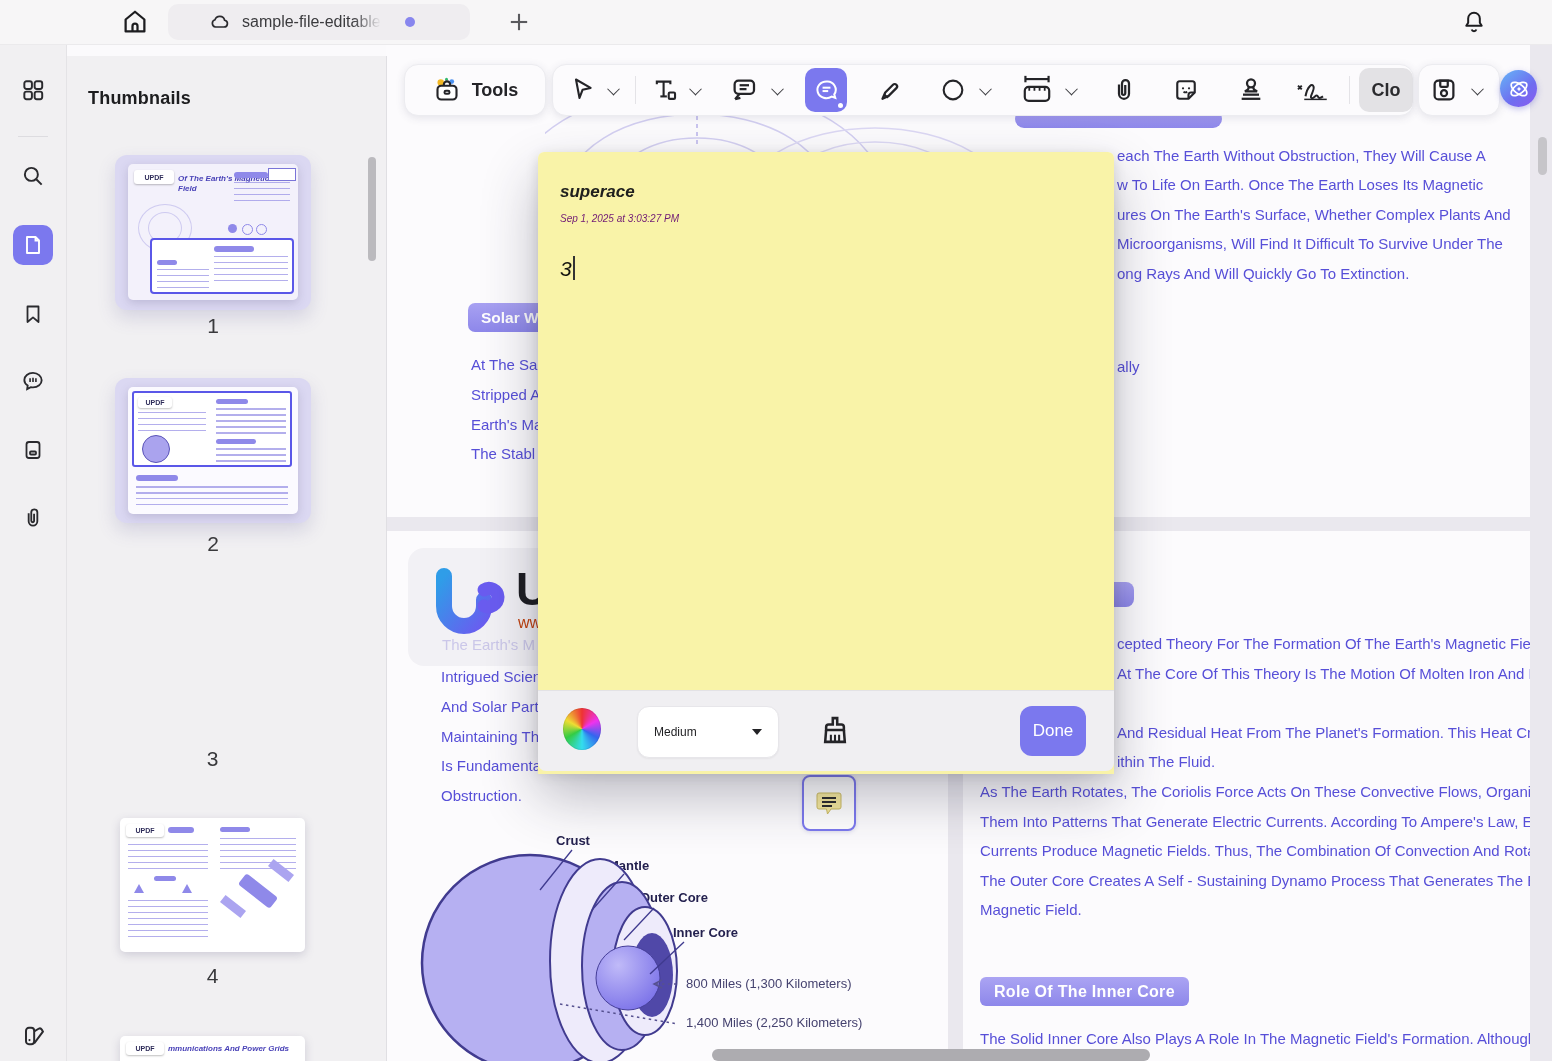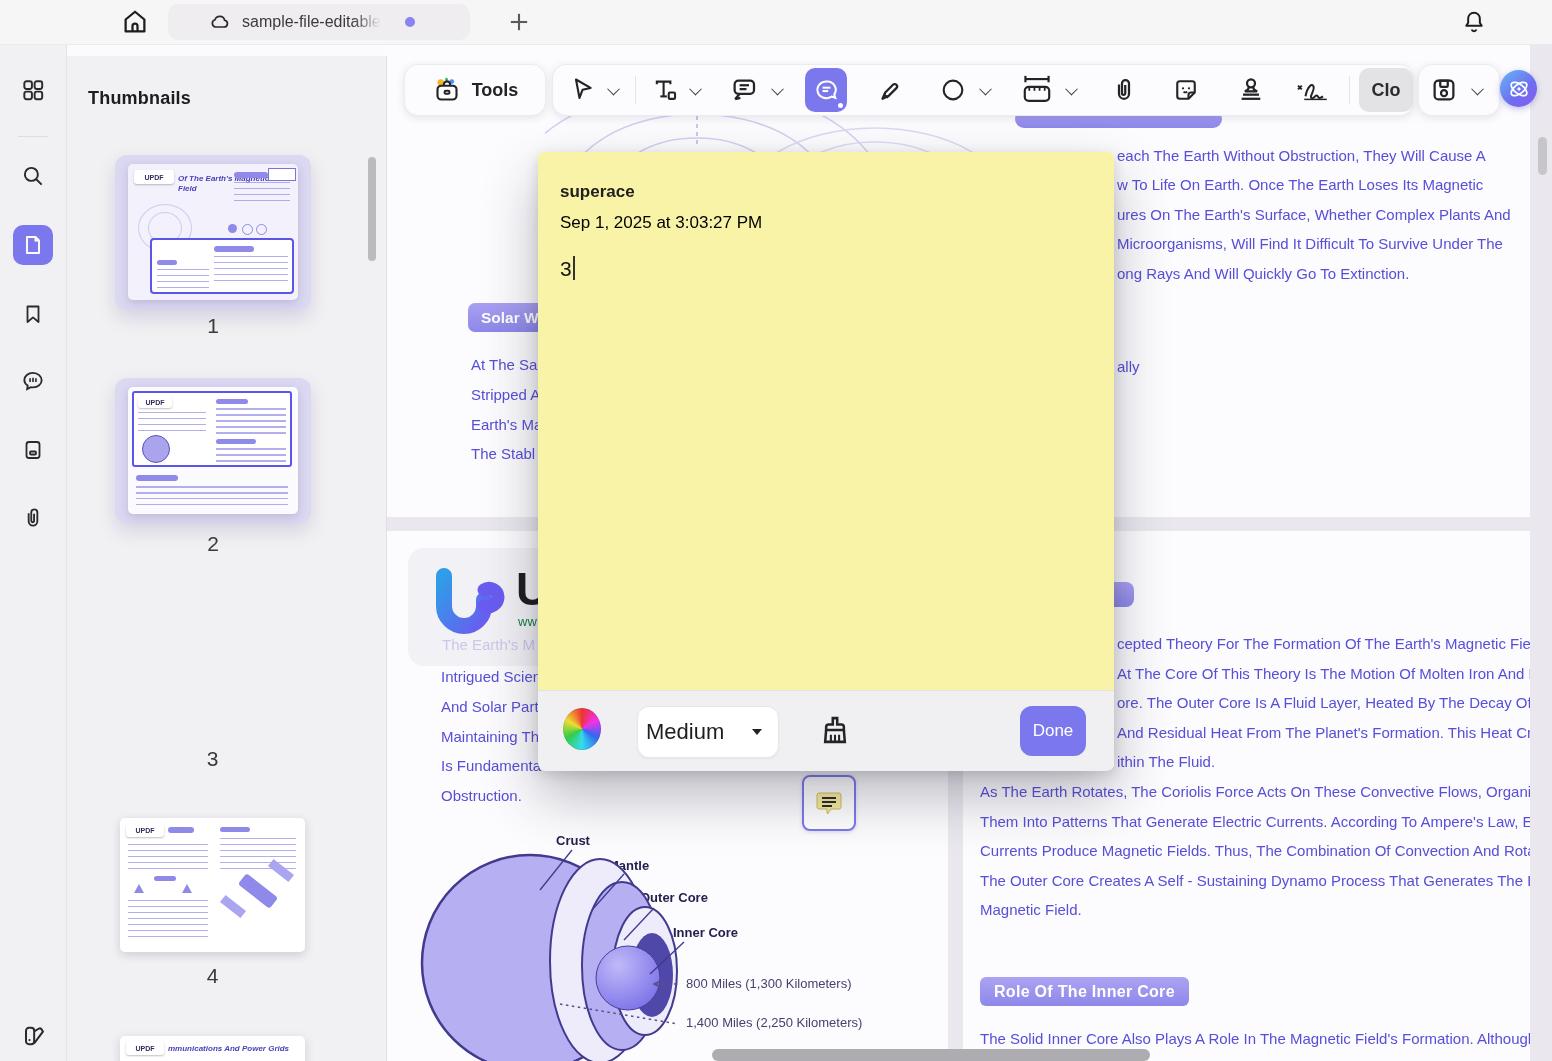--- a/index.html
+++ b/index.html
@@ -50,33 +50,33 @@
   .doc-line{position:absolute;font-size:15px;color:#574fd8;white-space:nowrap;}
   .pill-frag{position:absolute;background:linear-gradient(180deg,#a8a1f2,#8d87ea);}
   .heading-pill{position:absolute;background:linear-gradient(180deg,#aba4f3,#8d87ea);border-radius:6px;
     color:#fff;font-weight:700;font-size:16px;display:flex;align-items:center;padding:0 14px;letter-spacing:.3px;}
   .diag-label{position:absolute;font-size:13px;font-weight:700;color:#24214f;}
   .diag-measure{position:absolute;font-size:13px;color:#45426f;}
   .faint{color:#cbc7e9;}
   
   .note{left:538px;top:152px;width:576px;height:618px;z-index:60;border-radius:6px;
     box-shadow:0 26px 55px rgba(35,35,60,.30),0 4px 14px rgba(0,0,0,.14);}
-  .note-body{position:absolute;left:0;top:0;width:576px;height:538px;background:#f9f3a8;border-radius:6px 6px 0 0;}
+  .note-body{position:absolute;left:0;top:0;width:576px;height:622px;background:#f9f3a8;border-radius:6px 6px 0 0;font-style:italic;}
   .note-author{position:absolute;left:22px;top:30px;font-size:17px;font-weight:700;color:#20201e;}
-  .note-time{position:absolute;left:22px;top:61px;font-size:17px;color:#000000;text-align:center;}
+  .note-time{position:absolute;left:22px;top:61px;font-size:10px;color:#701a75;text-align:center;}
   .note-content{position:absolute;left:22px;top:104px;font-size:21px;color:#14140f;}
   .caret{display:inline-block;width:2px;height:24px;background:#333;vertical-align:-4px;margin-left:1px;}
   .note-footer{position:absolute;left:0;top:538px;width:576px;height:80px;background:#f0eff2;border-radius:0 0 8px 8px;
     border-top:1px solid rgba(0,0,0,.05);}
   .colorwheel{position:absolute;left:25px;top:17px;width:38px;height:42px;border-radius:50%;
     background:conic-gradient(#e33 0deg,#e3e 60deg,#36e 120deg,#3de 180deg,#3c4 240deg,#ed3 300deg,#e33 360deg);
     box-shadow:inset 0 0 0 1px rgba(0,0,0,.08);}
   .size-select{position:absolute;left:99px;top:15px;width:140px;height:50px;background:#fff;border-radius:12px;
     border:1px solid #e7e6ea;display:flex;align-items:center;box-shadow:0 1px 2px rgba(0,0,0,.05);}
-  .size-value{font-size:22px;color:#1e1e21;margin-left:8px;flex:1;}
+  .size-value{font-size:12px;color:#1e1e21;margin-left:16px;flex:1;}
   .size-arrow{width:0;height:0;border-left:5px solid transparent;border-right:5px solid transparent;border-top:6px solid #232326;margin-right:16px;}
   .done-btn{position:absolute;left:482px;top:15px;width:66px;height:50px;background:#7b78ee;border-radius:12px;
     color:#fff;font-size:17px;display:flex;align-items:center;justify-content:center;}
   
   .anchor-box{left:802px;top:775px;width:50px;height:52px;background:#fff;border:2px solid #7b78ee;border-radius:8px;z-index:10;
     display:flex;align-items:center;justify-content:center;box-shadow:0 1px 4px rgba(80,80,160,.2);}
   .scroll-h{left:712px;top:1049px;width:438px;height:12px;border-radius:6px;background:#adacb0;z-index:15;}
   .scroll-v-main{left:1538px;top:137px;width:9px;height:38px;border-radius:5px;background:#c6c5c9;z-index:15;}
 </style>
 </head>
@@ -127,36 +127,35 @@
       <defs>
           <linearGradient id="ug" x1="0" y1="0" x2="1" y2="1">
         <stop offset="0" stop-color="#2f9de8"></stop>
             <stop offset="1" stop-color="#6a5cf0"></stop>
           </linearGradient>
         </defs>
       <path d="M12 8 v30 a20 20 0 0 0 40 0 l0 -6" fill="none" stroke="url(#ug)" stroke-width="16" stroke-linecap="round"></path>
       <path d="M52 22 a9 9 0 0 1 14 7 c0 7 -8 12 -14 9" fill="none" stroke="#6a5cf0" stroke-width="13" stroke-linecap="round"></path>
     </svg>
     <div class="abs" style="left:108px;top:14px;font-size:46px;font-weight:700;color:#1c1c20;">UPDF</div>
-    <div class="abs" style="left:110px;top:66px;font-size:13px;color:#15803d;">ww</div>
+    <div class="abs" style="left:110px;top:66px;font-size:16px;color:#c2410c;">ww</div>
     <div class="abs faint" style="left:34px;top:88px;font-size:15px;">The Earth's M</div>
   </div>
   <div class="abs" style="left:386px;top:660px;width:560px;height:160px;z-index:2;">
     <div class="doc-line" style="left:55px;top:8px;">Intrigued Scien</div>
     <div class="doc-line" style="left:55px;top:38px;">And Solar Parti</div>
     <div class="doc-line" style="left:55px;top:68px;">Maintaining Th</div>
     <div class="doc-line" style="left:55px;top:97px;">Is Fundamenta</div>
     <div class="doc-line" style="left:55px;top:127px;">Obstruction.</div>
   </div>
 
   <div class="abs pill-frag" style="left:1108px;top:582px;width:26px;height:25px;border-radius:0 8px 8px 0;z-index:2;"></div>
   <div class="abs" style="left:980px;top:628px;width:550px;height:300px;overflow:hidden;z-index:2;">
     <div class="doc-line" style="left:137px;top:7px;">cepted Theory For The Formation Of The Earth's Magnetic Field Is</div>
     <div class="doc-line" style="left:137px;top:37px;">At The Core Of This Theory Is The Motion Of Molten Iron And Nicke</div>
-    <div class="doc-line" style="left:137px;top:66px;">ore. The Outer Core Is A Fluid Layer, Heated By The Decay Of</div>
     <div class="doc-line" style="left:137px;top:96px;">And Residual Heat From The Planet's Formation. This Heat Create</div>
     <div class="doc-line" style="left:137px;top:125px;">ithin The Fluid.</div>
     <div class="doc-line" style="left:0px;top:155px;">As The Earth Rotates, The Coriolis Force Acts On These Convective Flows, Organizing</div>
     <div class="doc-line" style="left:0px;top:185px;">Them Into Patterns That Generate Electric Currents. According To Ampere's Law, Electric</div>
     <div class="doc-line" style="left:0px;top:214px;">Currents Produce Magnetic Fields. Thus, The Combination Of Convection And Rotation in</div>
     <div class="doc-line" style="left:0px;top:244px;">The Outer Core Creates A Self - Sustaining Dynamo Process That Generates The Earth's</div>
     <div class="doc-line" style="left:0px;top:273px;">Magnetic Field.</div>
   </div>
   <div class="abs heading-pill" style="left:980px;top:977px;height:29px;z-index:2;">Role Of The Inner Core</div>
   <div class="abs" style="left:980px;top:1025px;width:550px;height:30px;overflow:hidden;z-index:2;">

